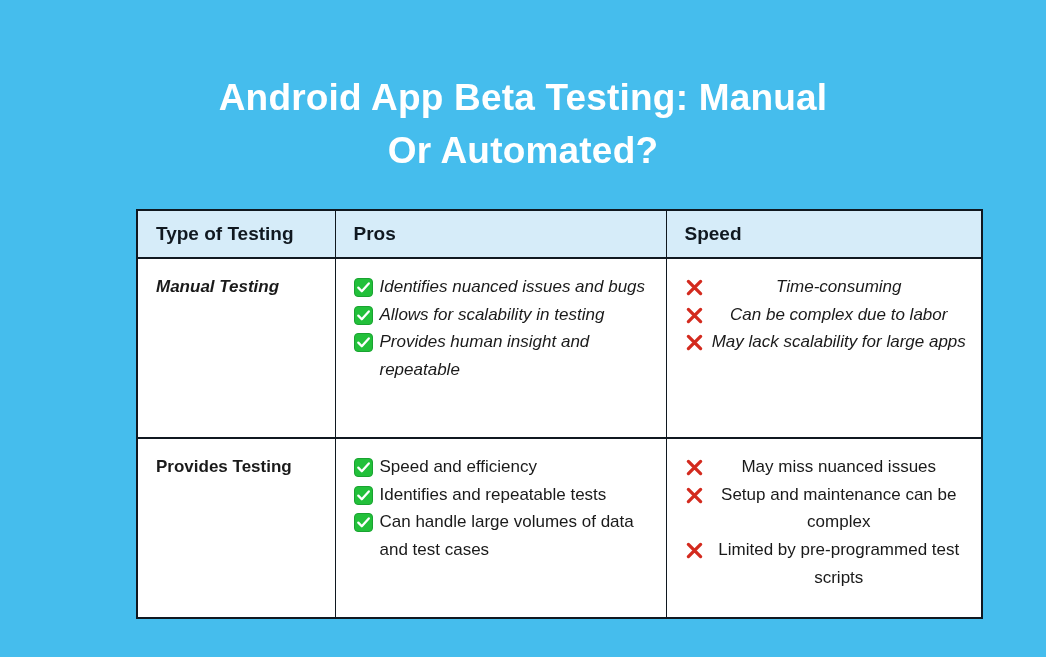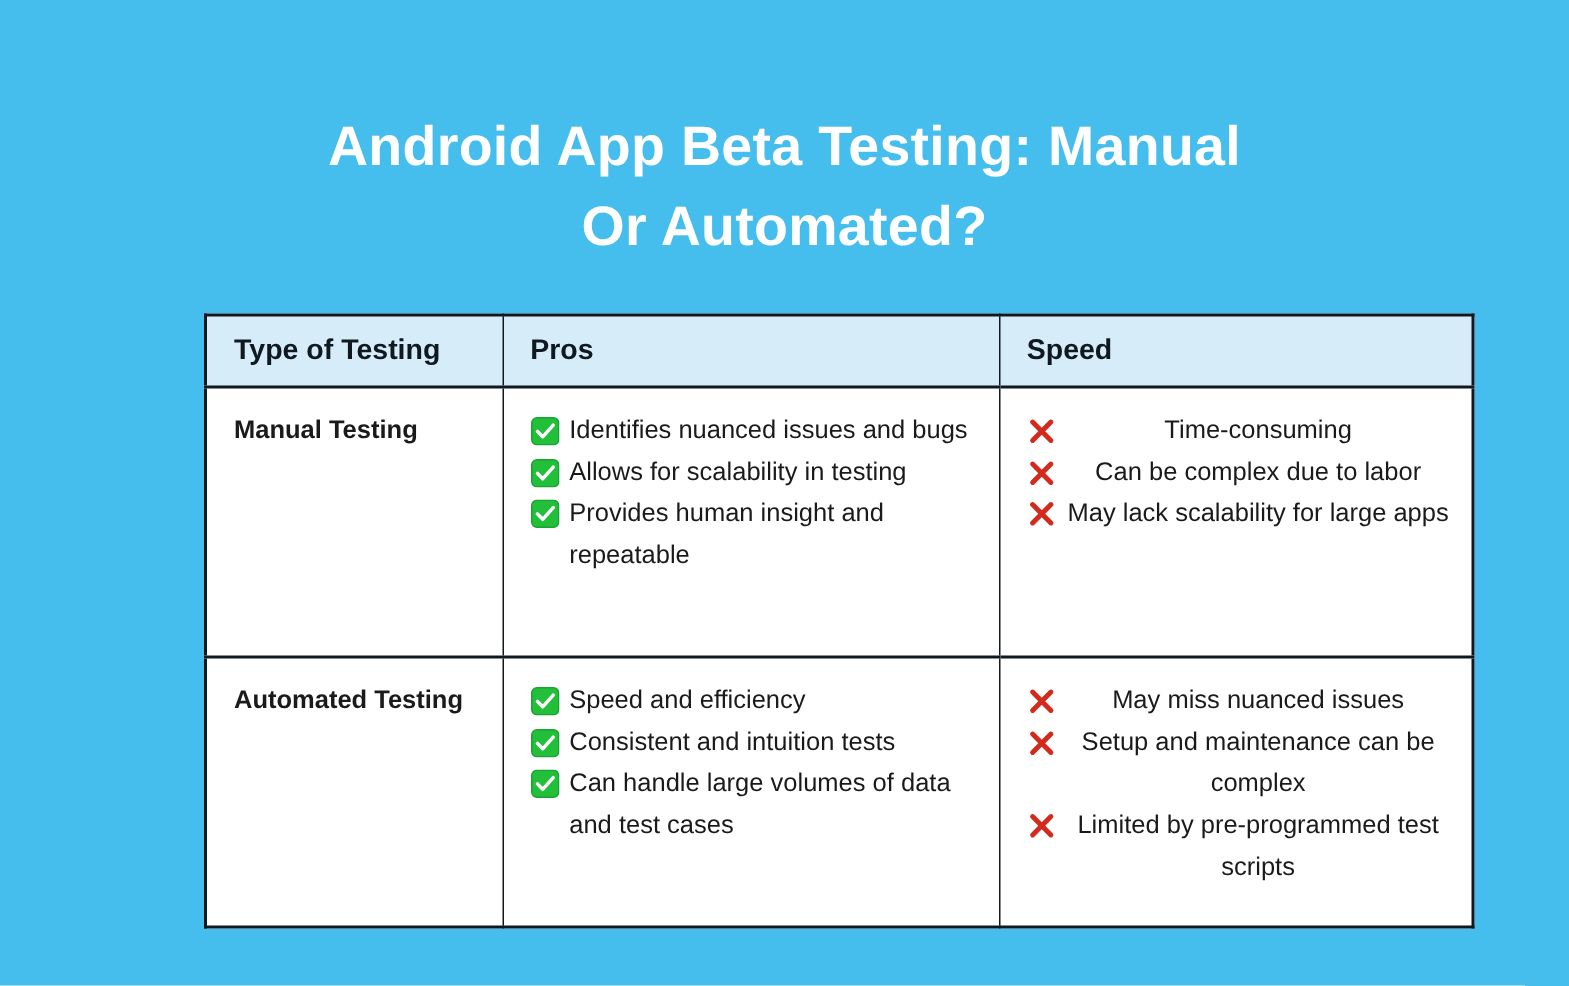--- a/index.html
+++ b/index.html
@@ -85,21 +85,21 @@
   table.compare tbody tr:last-child td { border-bottom: none; }
 
   td.rowlabel {
     font-size: 18px;
     font-weight: bold;
     color: #101820;
     line-height: 1.68;
     padding-top: 14px;
   }
 
-  .row-manual td { height: 148px; }
+  .row-manual td { height: 148px; font-style: italic; }
   .row-auto td { height: 148px; }
 
   ul.items {
     list-style: none;
     margin: 0;
     padding: 0;
   }
   ul.items li {
     position: relative;
     margin: 0 0 0 0;
@@ -201,40 +201,40 @@
                     <path d="M3.4 3.4 L15.6 15.6 M15.6 3.4 L3.4 15.6" fill="none" stroke="#d32a1e" stroke-width="3.3" stroke-linecap="round"></path>
                   </svg>
                 </span>
                 <span>May lack scalability for large apps</span>
               </li>
             </ul>
           </td>
         </tr>
 
         <tr class="row-auto">
-          <td class="rowlabel">Automated Testing</td>
+          <td class="rowlabel">Provides Testing</td>
           <td>
             <ul class="items">
               <li>
                 <span class="mark check">
                   <svg width="19" height="19" viewBox="0 0 19 19" xmlns="http://www.w3.org/2000/svg">
                     <rect x="0.5" y="0.5" width="18" height="18" rx="3.5" ry="3.5" fill="#22c03a" stroke="#1aa331" stroke-width="1"></rect>
                     <path d="M4.3 9.6 L7.8 13.2 L14.8 5.4" fill="none" stroke="#ffffff" stroke-width="2.3" stroke-linecap="round" stroke-linejoin="round"></path>
                   </svg>
                 </span>
                 <span>Speed and efficiency</span>
               </li>
               <li>
                 <span class="mark check">
                   <svg width="19" height="19" viewBox="0 0 19 19" xmlns="http://www.w3.org/2000/svg">
                     <rect x="0.5" y="0.5" width="18" height="18" rx="3.5" ry="3.5" fill="#22c03a" stroke="#1aa331" stroke-width="1"></rect>
                     <path d="M4.3 9.6 L7.8 13.2 L14.8 5.4" fill="none" stroke="#ffffff" stroke-width="2.3" stroke-linecap="round" stroke-linejoin="round"></path>
                   </svg>
                 </span>
-                <span>Consistent and intuition tests</span>
+                <span>Identifies and repeatable tests</span>
               </li>
               <li>
                 <span class="mark check">
                   <svg width="19" height="19" viewBox="0 0 19 19" xmlns="http://www.w3.org/2000/svg">
                     <rect x="0.5" y="0.5" width="18" height="18" rx="3.5" ry="3.5" fill="#22c03a" stroke="#1aa331" stroke-width="1"></rect>
                     <path d="M4.3 9.6 L7.8 13.2 L14.8 5.4" fill="none" stroke="#ffffff" stroke-width="2.3" stroke-linecap="round" stroke-linejoin="round"></path>
                   </svg>
                 </span>
                 <span>Can handle large volumes of data and test cases</span>
               </li>

